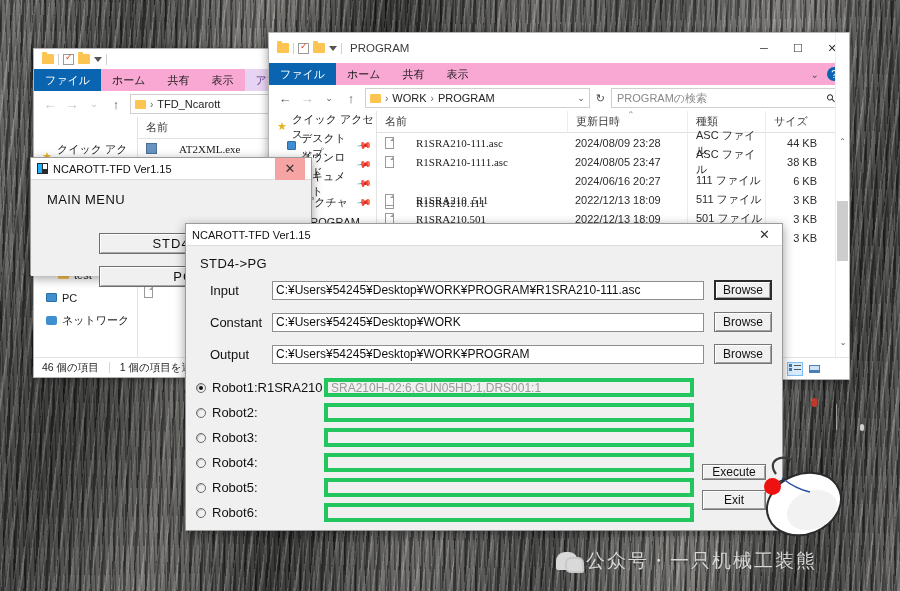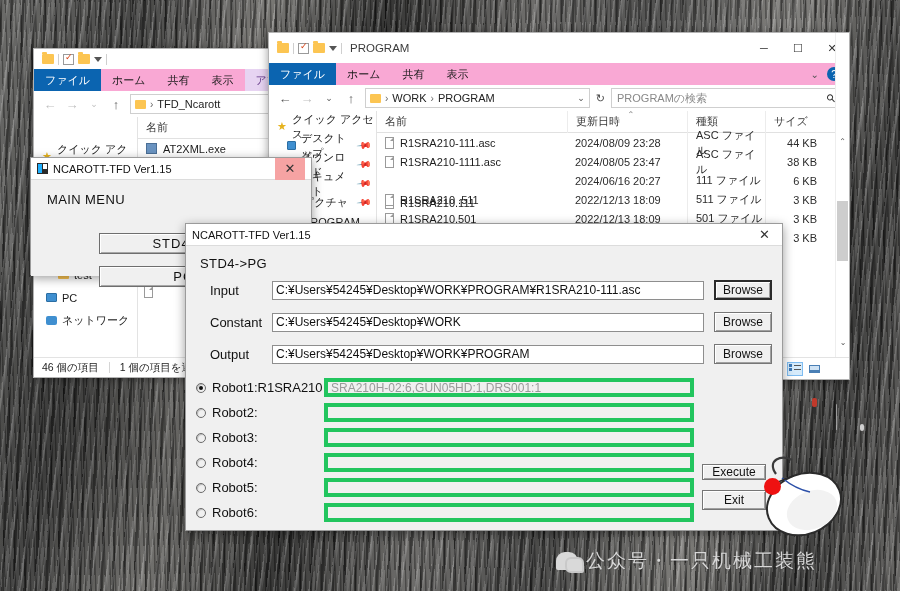--- a/index.html
+++ b/index.html
@@ -81,21 +81,21 @@
   .mon { width:11px;height:9px;background:#3f8fd0;border:1px solid #2b6ea3;border-radius:1px; }
   .pin { margin-left:auto; margin-right:6px; color:#7a7a7a; font-size:10px; transform:rotate(40deg); }
   .nav-fold { width:11px;height:9px;background:#fcc552;border-radius:1px; }
 
   .list-pane { flex:1; background:#fff; position:relative; }
   .col-head { display:flex; height:22px; border-bottom:1px solid #e1e1e1; align-items:center; font-size:11px; color:#3a3a3a; }
   .col { padding-left:8px; position:relative; height:22px; display:flex; align-items:center; }
   .col + .col { border-left:1px solid #ececec; }
   .sort-caret { position:absolute; top:-1px; left:50%; font-size:8px; color:#777; }
   .frow { display:flex; height:19px; align-items:center; font-size:11px; color:#1c1c1c; }
-  .frow .fname { display:flex; align-items:center; gap:6px; padding-left:8px; }
+  .frow .fname { display:flex; align-items:center; gap:22px; padding-left:8px;font-family:Liberation Serif, serif; }
   .file-ico { width:9px; height:12px; border:1px solid #9a9a9a; background:#fff; position:relative; }
   .file-ico:after{ content:""; position:absolute; right:-1px; top:-1px; border-left:4px solid transparent; border-bottom:4px solid #9a9a9a; }
   .c-date, .c-type { color:#2c2c2c; }
   .c-size { text-align:right; padding-right:10px; color:#2c2c2c; }
 
   .statusbar { height:20px; border-top:1px solid #e3e3e3; display:flex; align-items:center; font-size:10.5px; color:#222; padding:0 8px; gap:10px; background:#fff; }
   .viewicons { margin-left:auto; display:flex; gap:4px; align-items:center; }
   .vi { width:16px; height:14px; border:1px solid transparent; display:flex; align-items:center; justify-content:center; }
   .vi.sel { border:1px solid #7fbdf2; background:#d6ebfb; }
 

